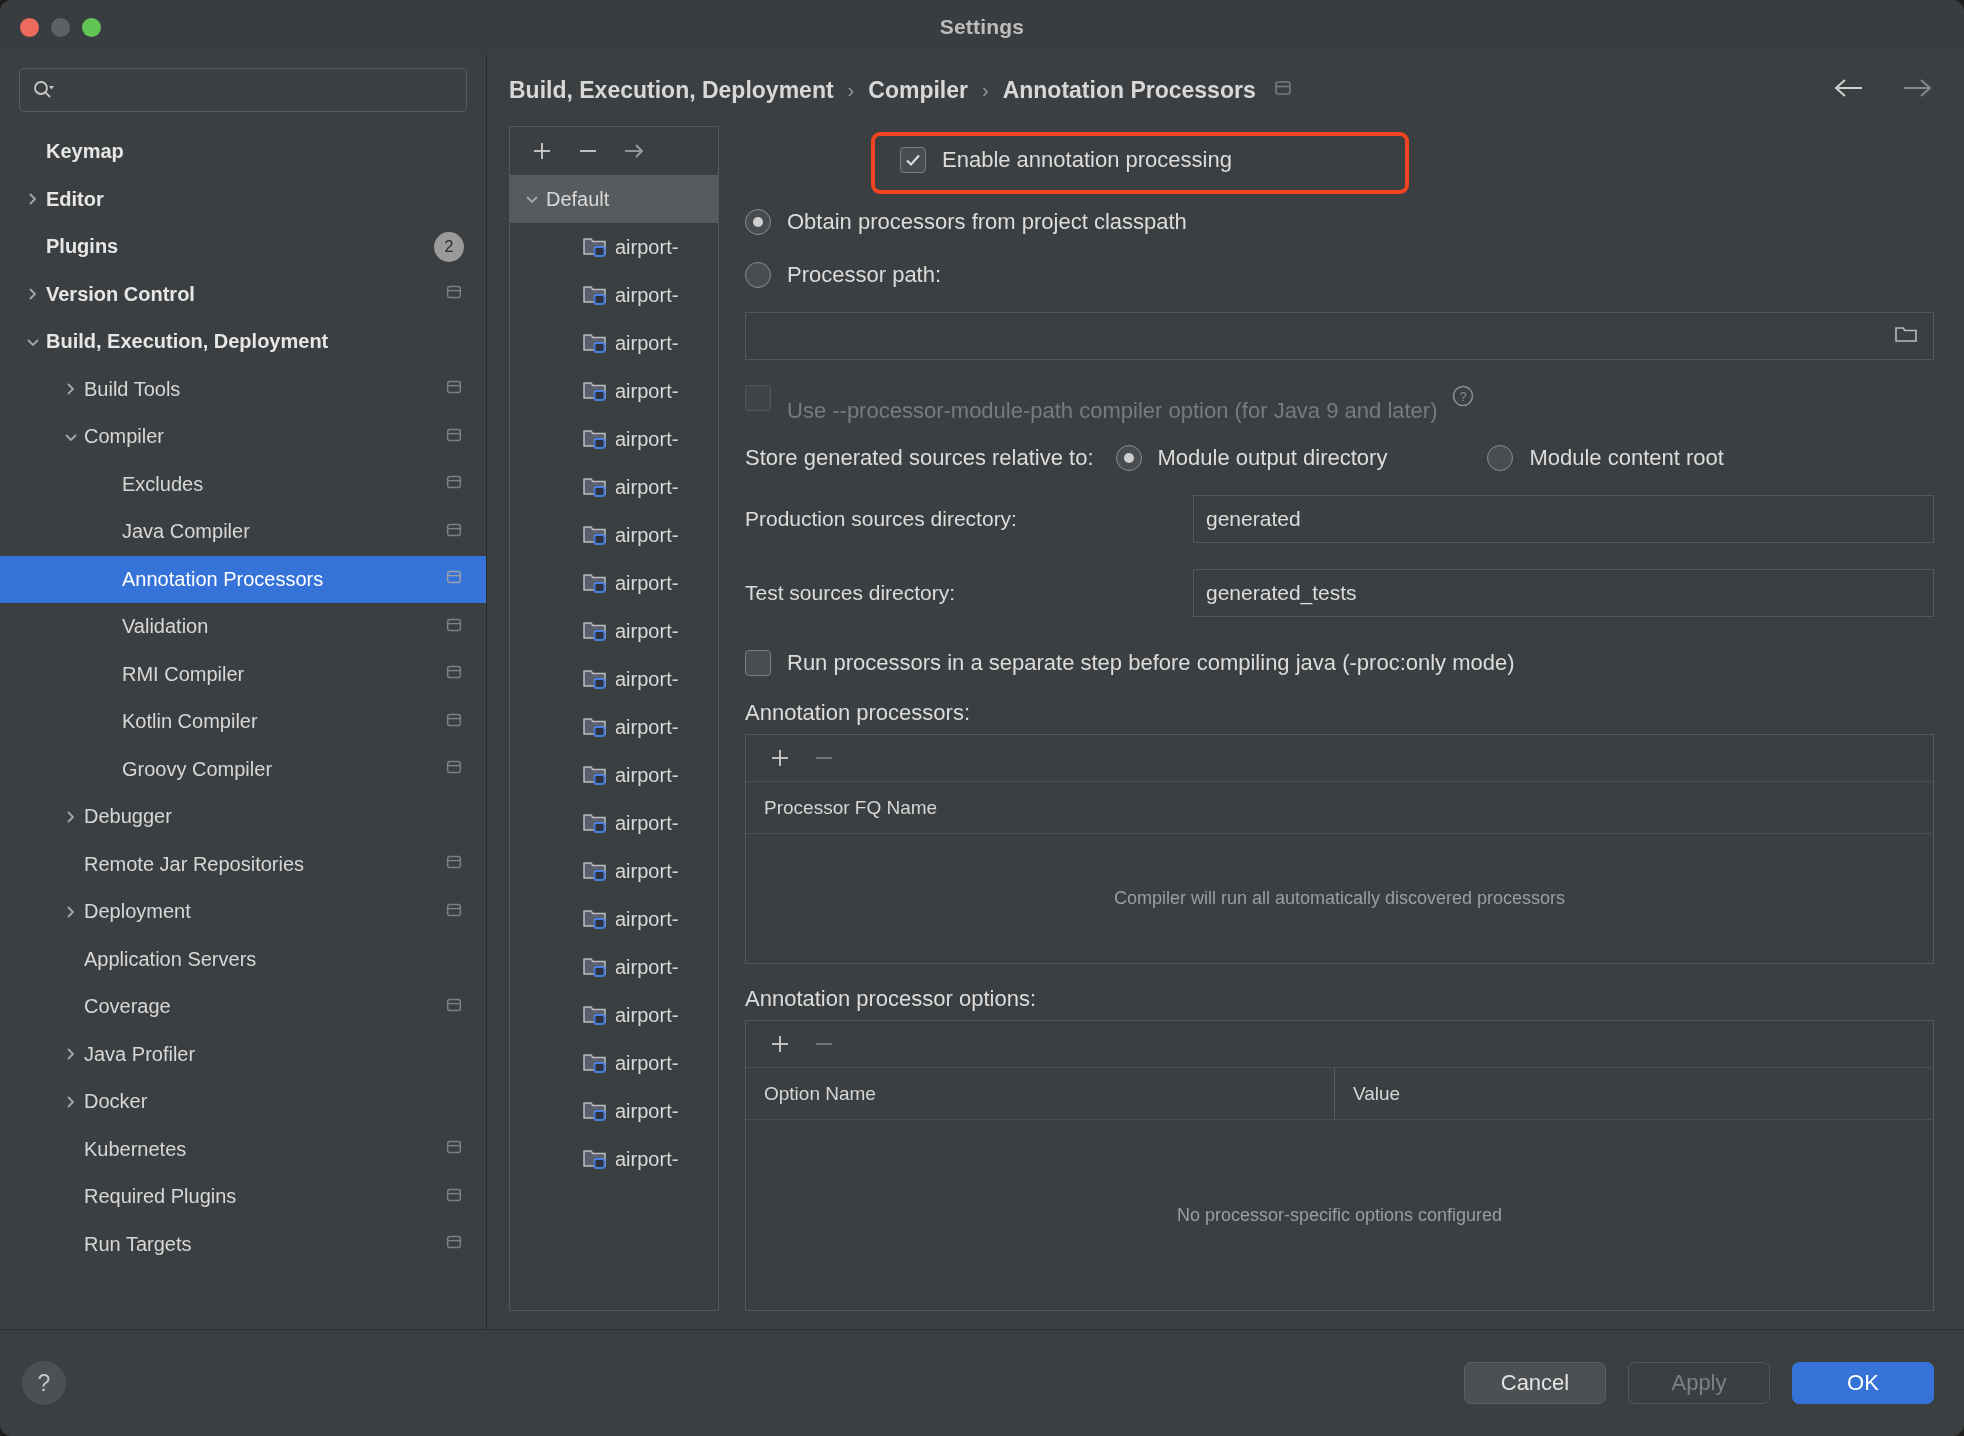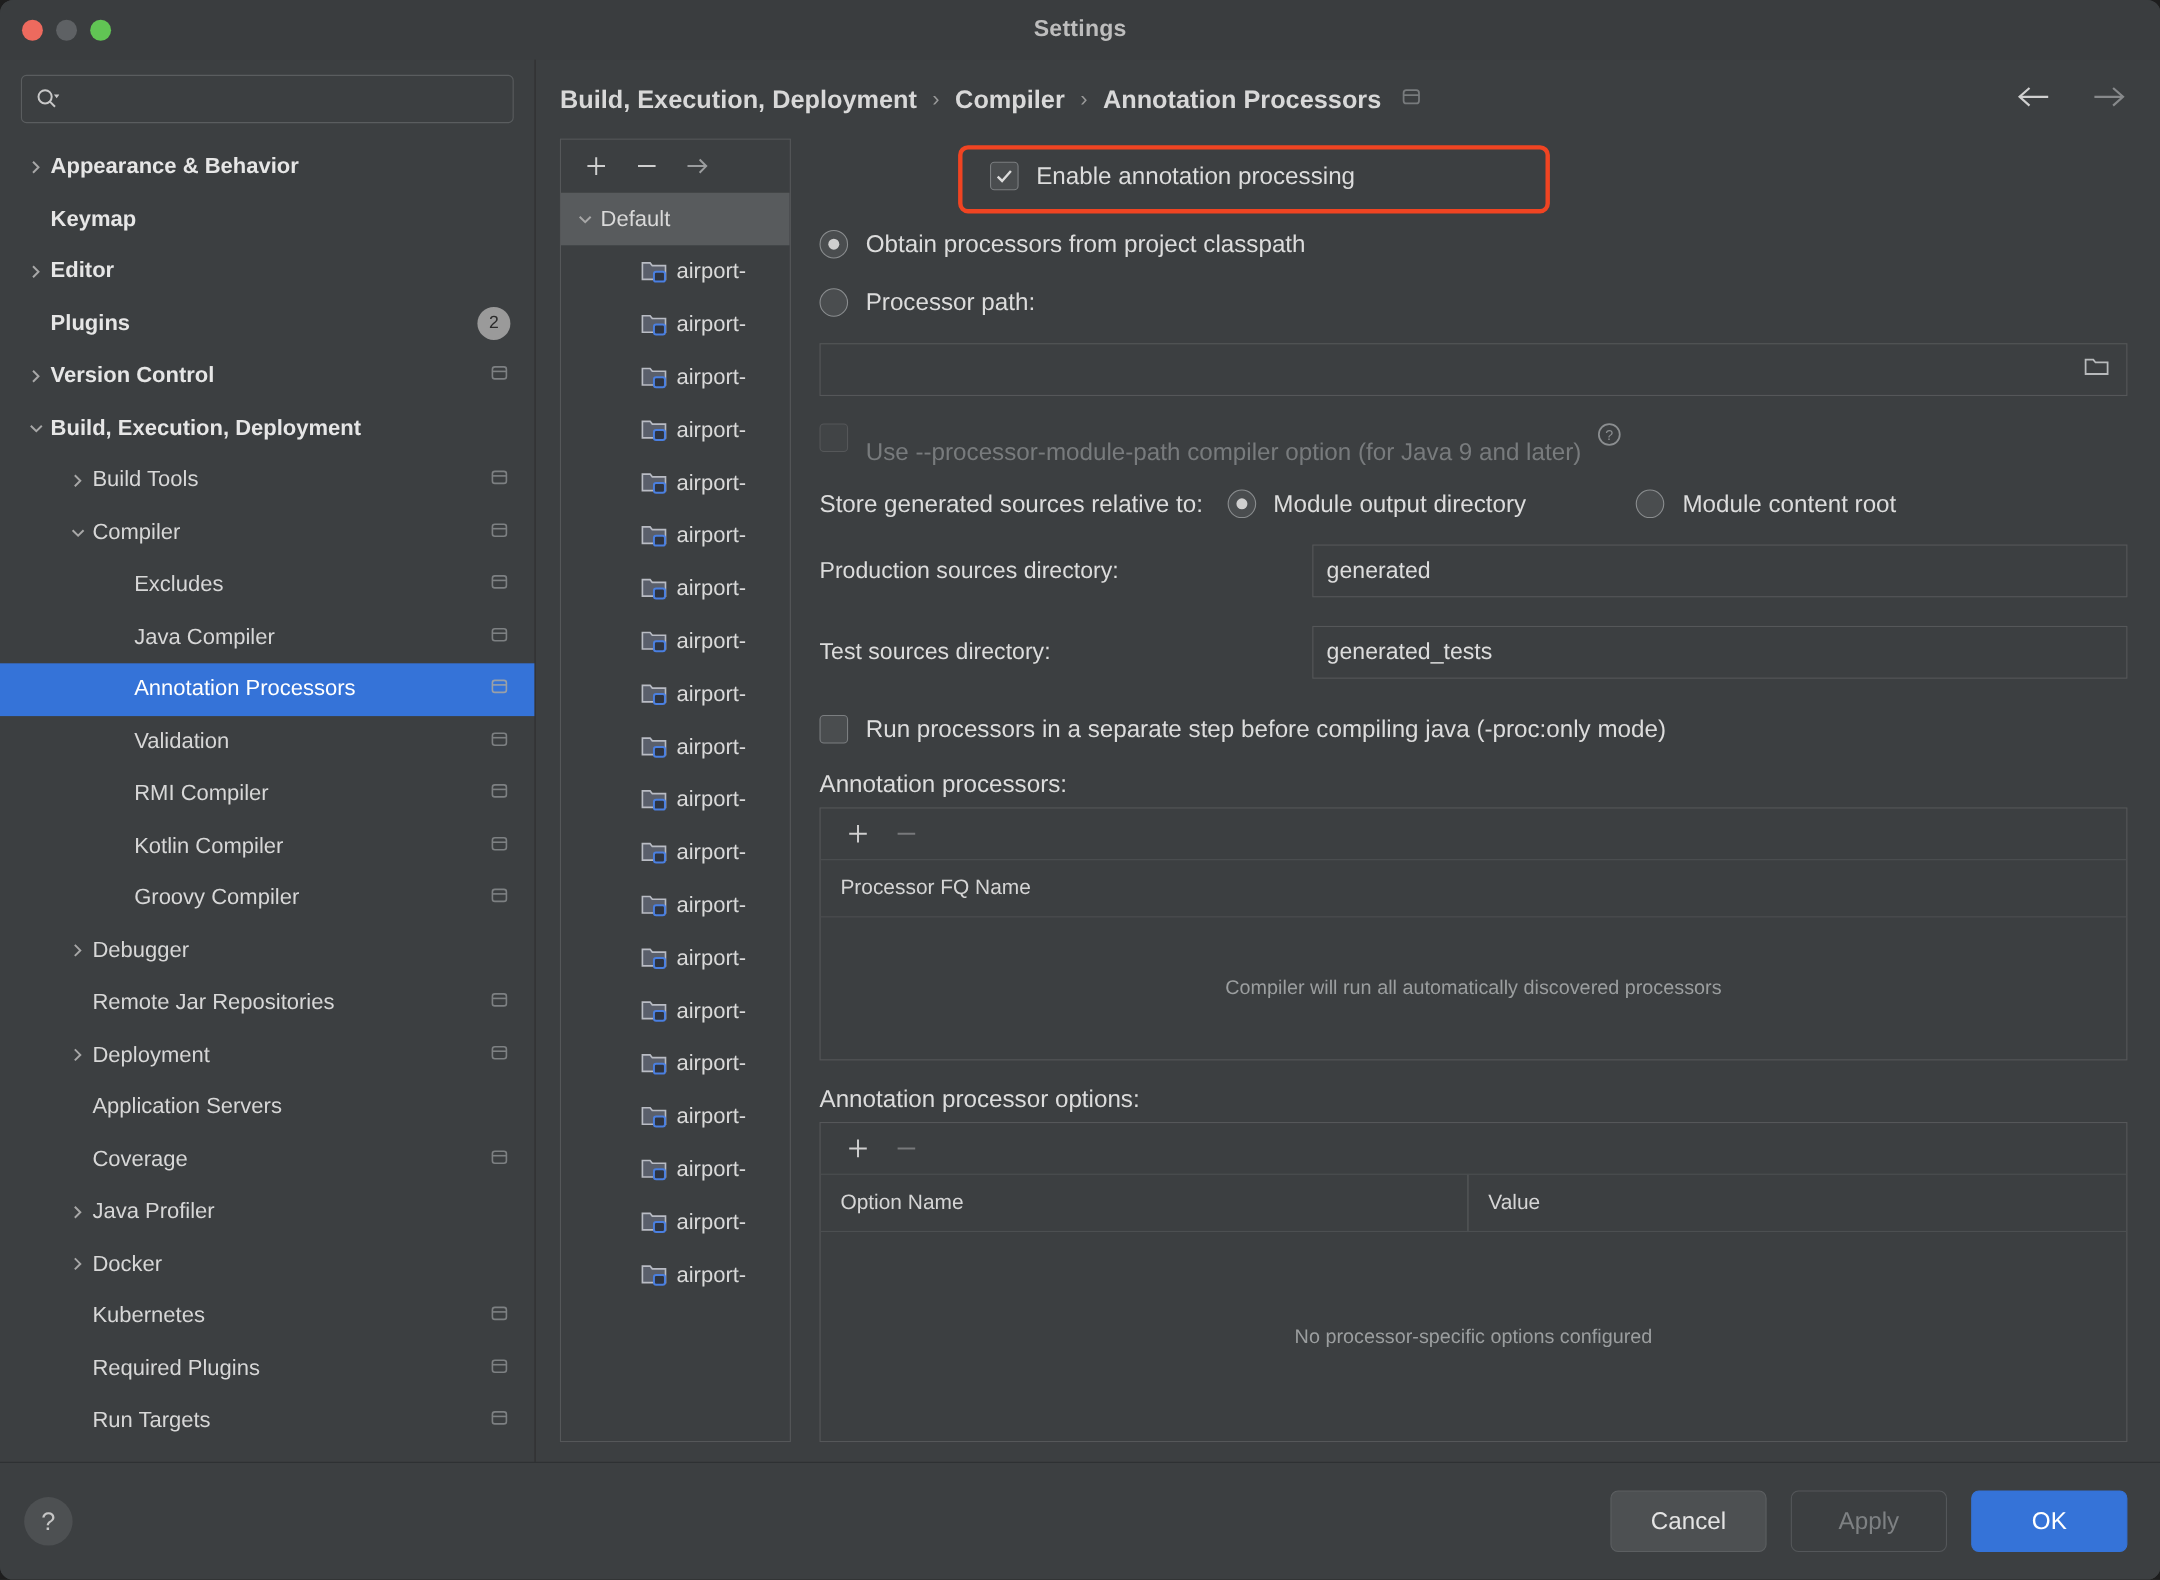--- a/index.html
+++ b/index.html
@@ -172,21 +172,21 @@
     background: #3c3f41; border-top: 1px solid #2e3133;
     display: flex; align-items: center; padding: 0 30px 0 22px;
   }
   .help-btn {
     width: 44px; height: 44px; border-radius: 50%; background: #4d5052;
     display: flex; align-items: center; justify-content: center;
     color: #c6c6c6; font-size: 23px; cursor: default;
   }
   .btns { margin-left: auto; display: flex; gap: 22px; align-items: center; }
   .btn {
-    min-width: 142px; height: 56px; border-radius: 7px;
+    min-width: 142px; height: 42px; border-radius: 7px;
     display: flex; align-items: center; justify-content: center;
     font-size: 22px; cursor: default; padding: 0 22px;
   }
   .btn.cancel { background: #4d5052; color: #e4e4e4; border: 1px solid #5c5f61; }
   .btn.apply { background: transparent; color: #7e8183; border: 1px solid #54575a; }
   .btn.ok { background: #3573d8; color: #ffffff; border: 1px solid #3573d8; }
 </style>
 </head>
 <body>
 
@@ -210,28 +210,20 @@
             <svg width="22" height="22" viewBox="0 0 22 22">
               <circle cx="9" cy="9" r="6" fill="none" stroke="#c8c8c8" stroke-width="1.8"></circle>
               <line x1="13.4" y1="13.4" x2="18" y2="18" stroke="#c8c8c8" stroke-width="1.8"></line>
               <path d="M17 7 l5 0 l-2.5 3.4 Z" fill="#c8c8c8"></path>
             </svg>
           </span>
           <input class="search-input" type="text" placeholder="" style="">
         </div>
       </div>
       <div class="tree" id="sidebar-tree">
-          <div class="tree-row bold" style="padding-left: 20px;">
-            <span class="chev">
-              <svg width="14" height="16" viewBox="0 0 14 16">
-                <polyline points="4,3 9,8 4,13" fill="none" stroke="#a7a7a7" stroke-width="1.8"></polyline>
-              </svg>
-            </span>
-            <span class="tree-label">Appearance &amp; Behavior</span>
-          </div>
           <div class="tree-row bold" style="padding-left: 20px;">
             <span class="chev"></span>
             <span class="tree-label">Keymap</span>
           </div>
           <div class="tree-row bold" style="padding-left: 20px;">
             <span class="chev">
               <svg width="14" height="16" viewBox="0 0 14 16">
                 <polyline points="4,3 9,8 4,13" fill="none" stroke="#a7a7a7" stroke-width="1.8"></polyline>
               </svg>
             </span>

